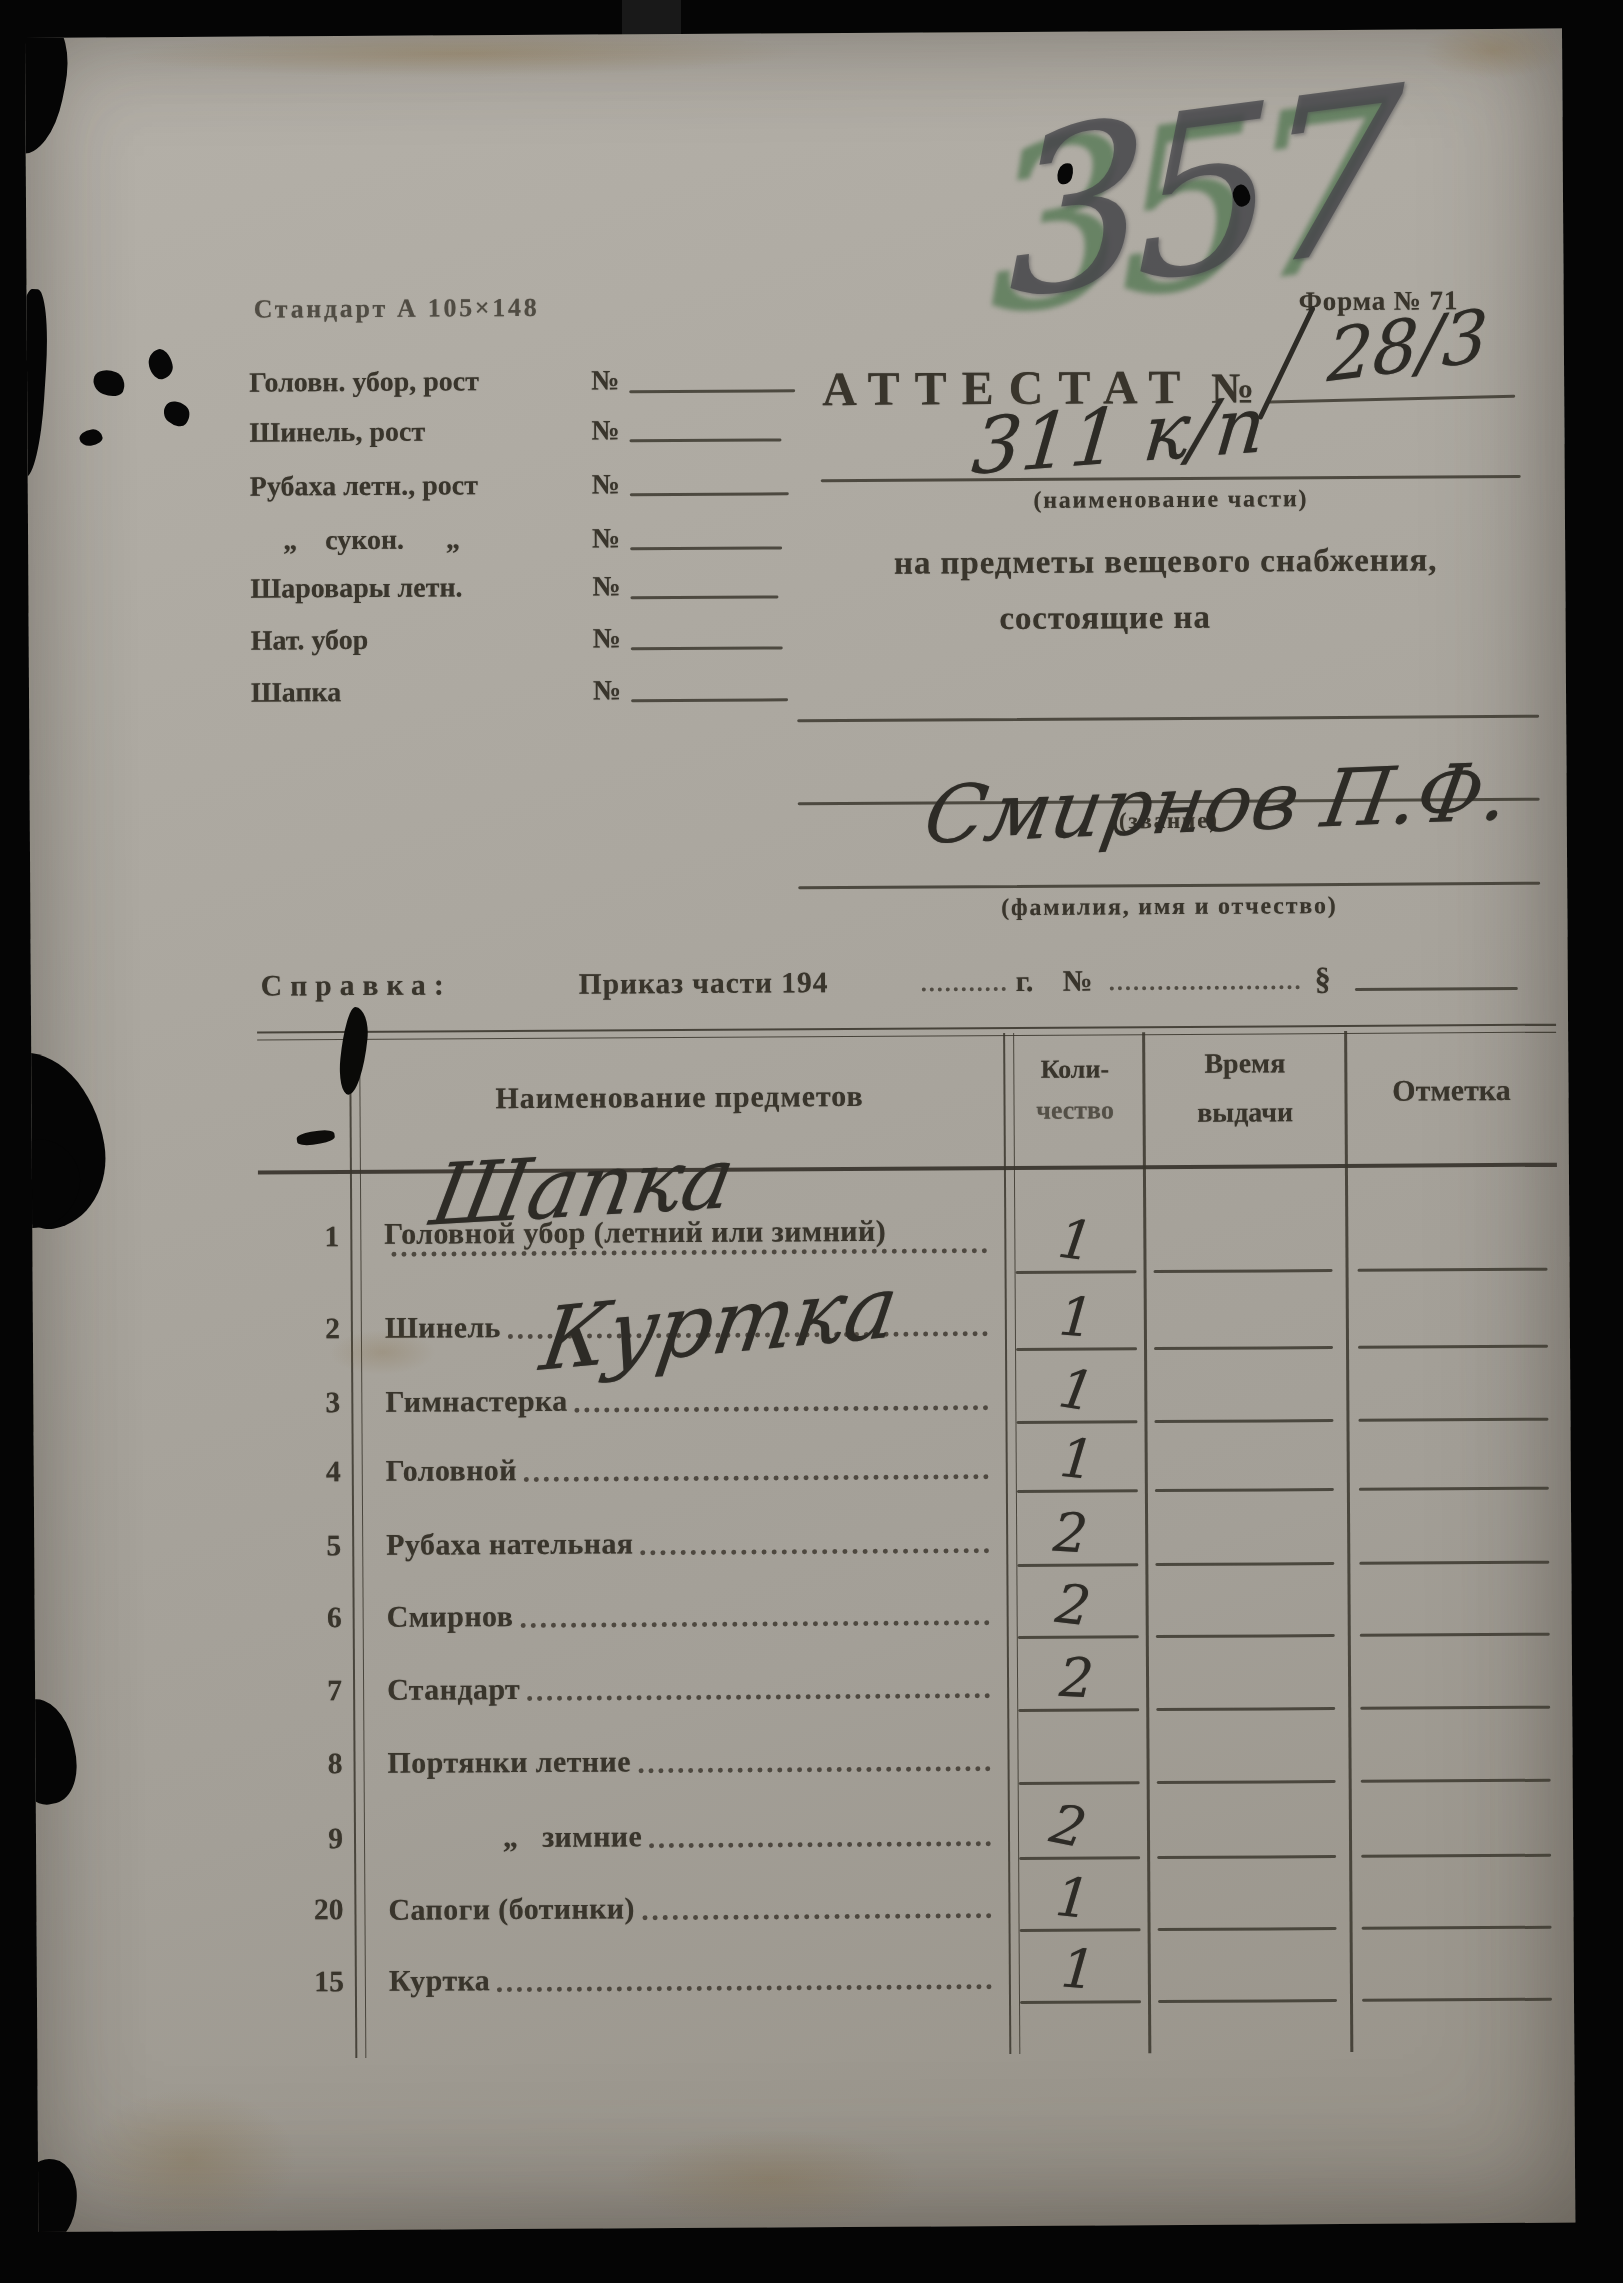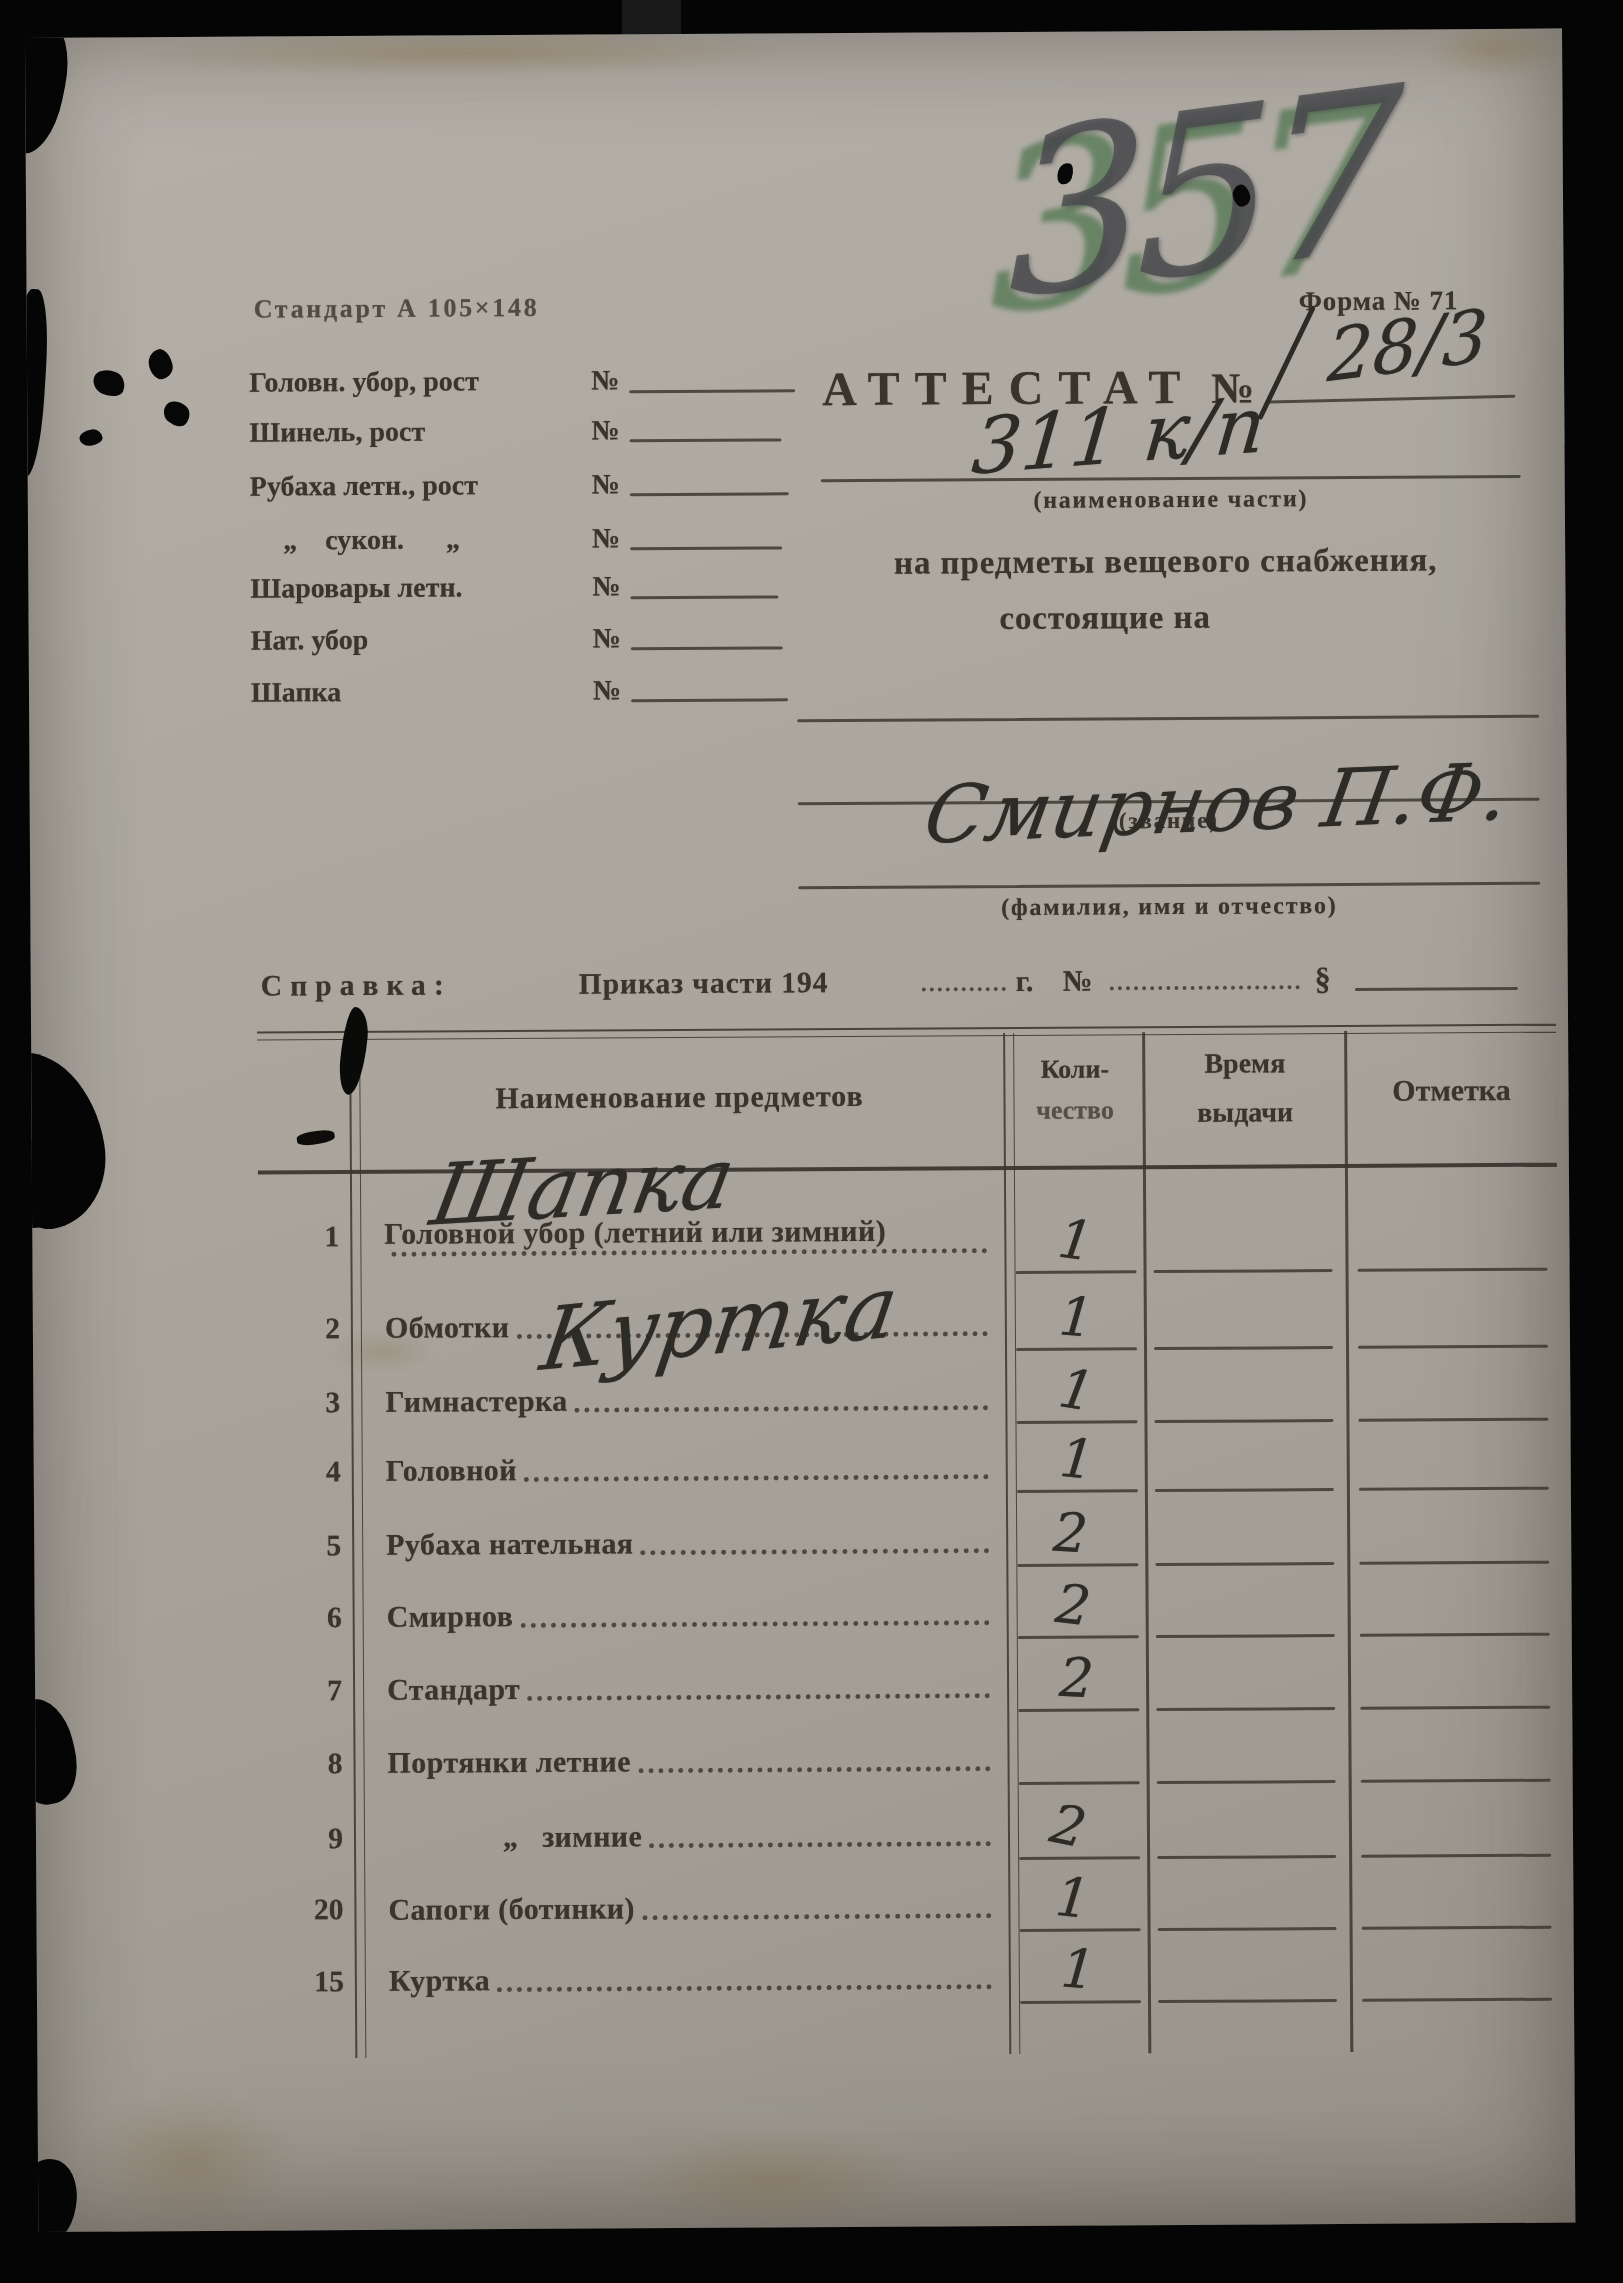--- a/index.html
+++ b/index.html
@@ -125,21 +125,21 @@
       <span class="print nm" style="width:494px;padding-left:79px;text-indent:-79px;">Головной убор (летний или зимний)</span>
       <span class="ld"></span>
     </div>
     <div class="p line" style="left:983px;top:1239px;width:121px;"></div>
     <div class="p line" style="left:1121px;top:1239px;width:179px;"></div>
     <div class="p line" style="left:1325px;top:1239px;width:190px;"></div>
     <div class="p hw qty" style="left:1003px;top:1180px;transform:rotate(8deg);">1</div>
 
     <div class="p print rownum" style="left:244px;top:1276px;">2</div>
     <div class="p leaderbox" style="left:352px;top:1274px;width:614px;">
-      <span class="print nm">Обмотки</span>
+      <span class="print nm">Шинель</span>
       <span class="ld"></span>
     </div>
     <div class="p line" style="left:983px;top:1316px;width:121px;"></div>
     <div class="p line" style="left:1121px;top:1316px;width:179px;"></div>
     <div class="p line" style="left:1325px;top:1316px;width:190px;"></div>
     <div class="p hw qty" style="left:1003px;top:1257px;transform:rotate(5deg);">1</div>
 
     <div class="p print rownum" style="left:244px;top:1350px;">3</div>
     <div class="p leaderbox" style="left:352px;top:1348px;width:614px;">
       <span class="print nm">Гимнастерка</span>

